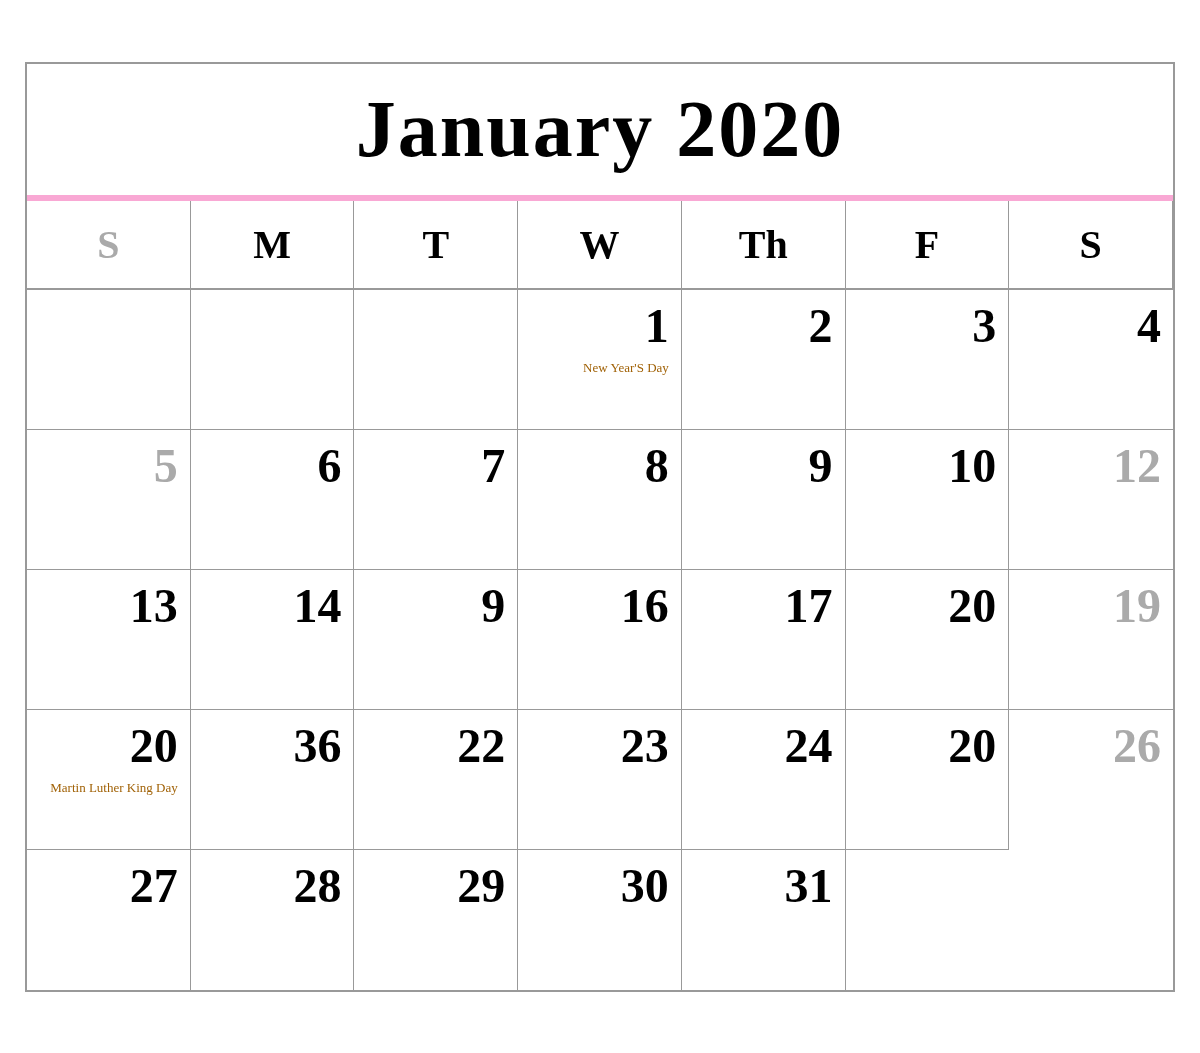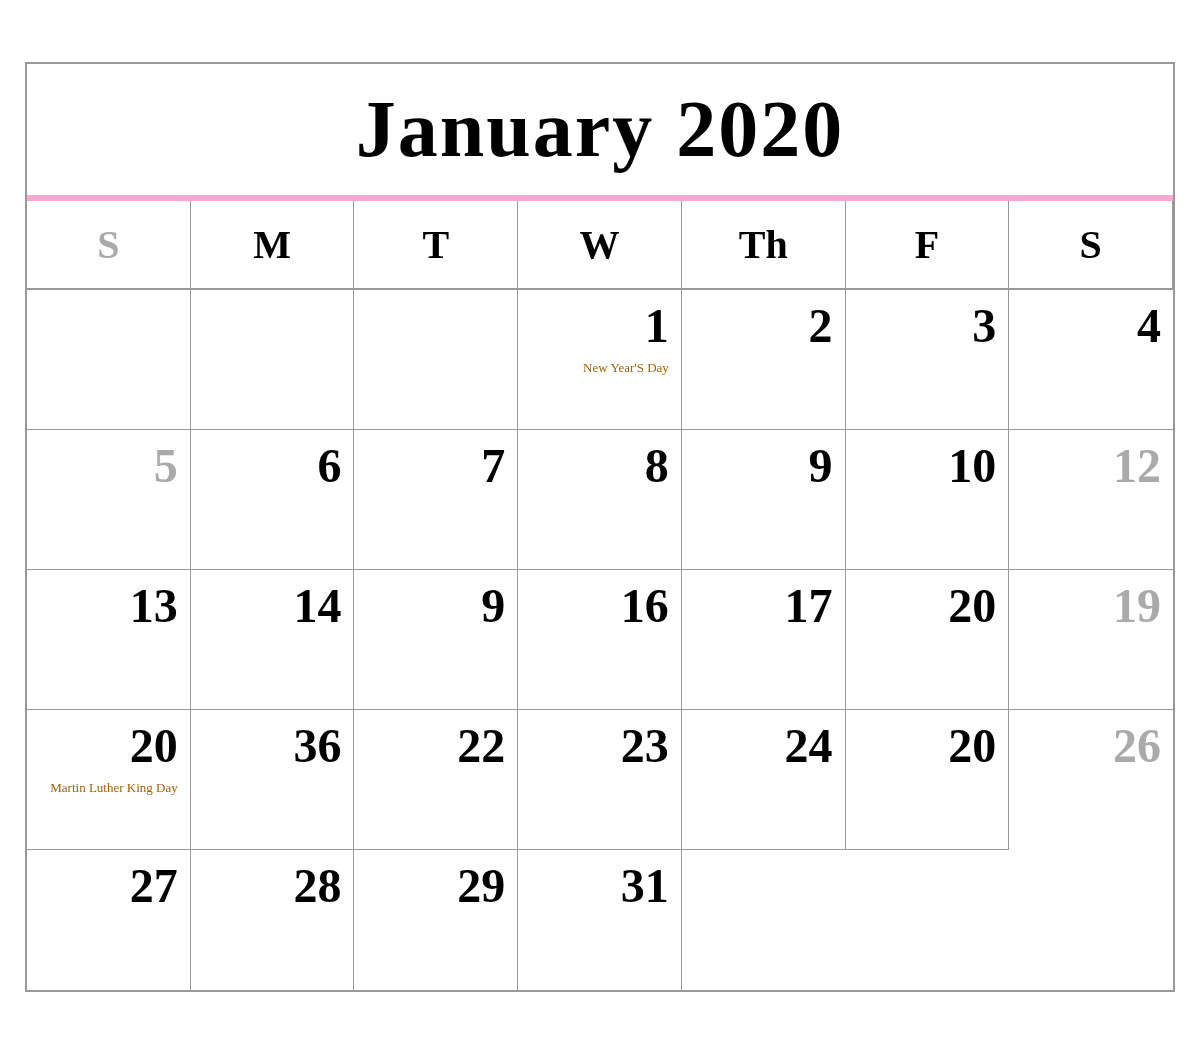--- a/index.html
+++ b/index.html
@@ -193,17 +193,20 @@
       <div class="day-cell last-row-cell" style="border-bottom: none;">
         <span class="day-number">27</span>
       </div>
       <div class="day-cell last-row-cell" style="border-bottom: none;">
         <span class="day-number">28</span>
       </div>
       <div class="day-cell last-row-cell" style="border-bottom: none;">
         <span class="day-number">29</span>
       </div>
       <div class="day-cell last-row-cell" style="border-bottom: none;">
+        <span class="day-number">30</span>
+      </div>
+      <div class="day-cell last-row-cell" style="border-bottom: none;">
         <span class="day-number">31</span>
       </div>
       <div class="day-cell last-row-cell" style="border-bottom: none; background-color: rgb(255, 255, 255);"></div>
     </div>
 </div>
 
 </body></html>

